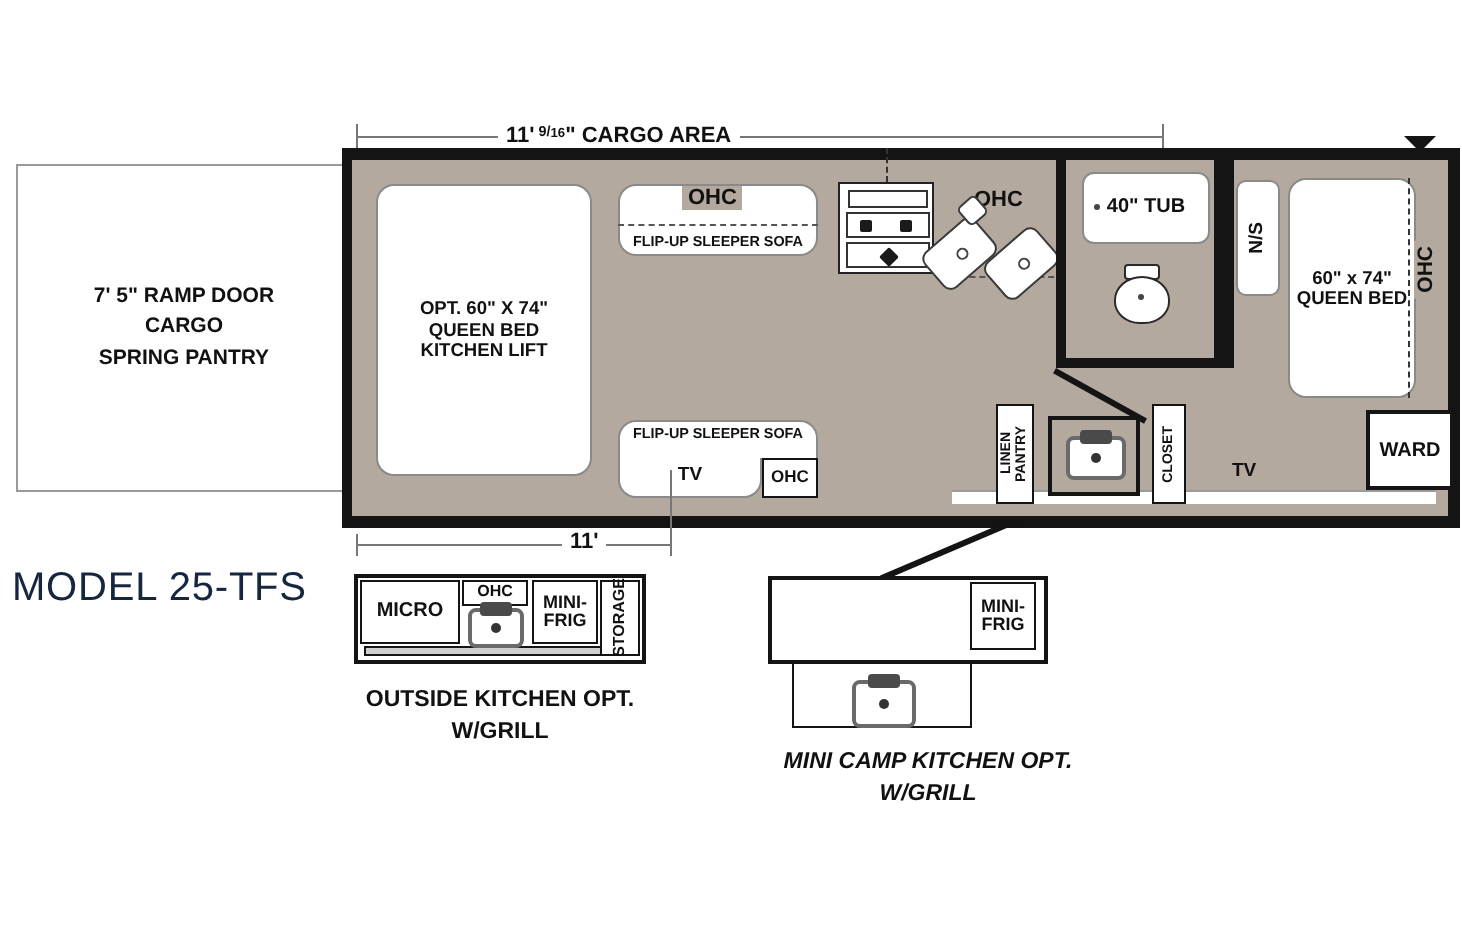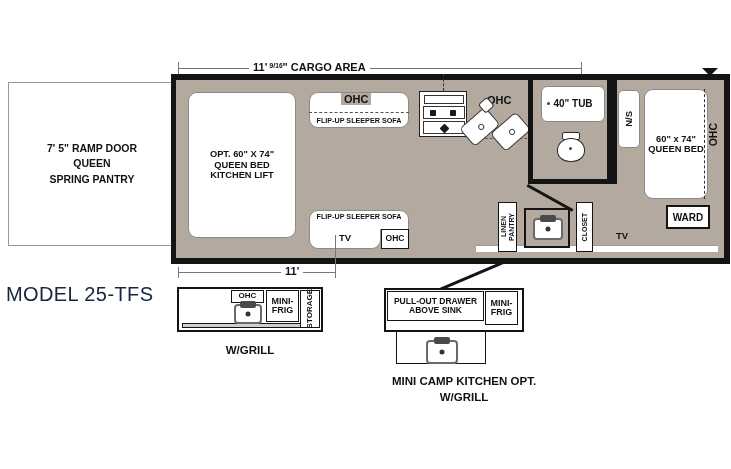--- a/index.html
+++ b/index.html
@@ -125,21 +125,21 @@
   <div class="dimline" style="left:178px;top:68px;width:404px;"></div>
   <div class="dimtick" style="left:178px;top:62px;height:14px;"></div>
   <div class="dimtick" style="left:581px;top:62px;height:14px;"></div>
   <div class="dimtxt" style="left:249px;top:61px;"><span>11'</span><span class="frac"> <span>9</span>/<sub>16</sub></span><span>" CARGO AREA</span></div>
 
   <div class="tri" style="left:702px;top:68px;"></div>
 
   <div id="ramp">
     <div class="t">
       <div>7' 5" RAMP DOOR</div>
-      <div>QUEEN</div>
+      <div>CARGO</div>
       <div>SPRING PANTRY</div>
     </div>
   </div>
 
   <div id="shell">
 
     <div class="accent" style="left:-5px;top:-6px;width:60px;height:6px;"></div>
     <div class="accent" style="left:-5px;top:178px;width:60px;height:6px;"></div>
 
     <div class="rm" style="left:12px;top:12px;width:108px;height:146px;font-size:9.3px;">
@@ -215,21 +215,21 @@
     <div class="rm" style="left:468px;top:9px;width:64px;height:110px;font-size:9.3px;">
       <div>
         <div>60" x 74"</div>
         <div>QUEEN BED</div>
       </div>
     </div>
 
     <div class="dash-v" style="left:528px;top:9px;height:110px;"></div>
     <div class="lbl vert" style="left:531px;top:40px;font-size:10.5px;background:#b3a99f;padding:3px 0;">OHC</div>
 
-    <div class="sq" style="left:490px;top:125px;width:44px;height:24px;font-size:10px;">WARD</div>
+    <div class="sq" style="left:507px;top:125px;width:44px;height:40px;font-size:10px;">WARD</div>
 
     <div class="tv" style="left:440px;top:150px;">TV</div>
 
     <div class="abs" style="left:300px;top:165px;width:242px;height:7px;background:#ffffff;border-top:1.2px solid #9a9a9a;"></div>
 
     <div class="sq" style="left:322px;top:122px;width:19px;height:50px;font-size:7px;border-width:1.8px;">
       <span class="vert"><span>LINEN</span> <span>PANTRY</span></span>
     </div>
 
     <div class="abs" style="left:348px;top:128px;width:46px;height:40px;border:2px solid #141414;background:#b3a99f;">
@@ -250,55 +250,53 @@
 
   <div class="dimtick" style="left:335px;top:235px;height:36px;background:#777;"></div>
 
   <div id="model">MODEL 25-TFS</div>
 
   <div class="optwrap" style="left:177px;top:287px;width:150px;height:90px;">
     <div class="modbox" style="left:0;top:0;width:146px;height:45px;"></div>
 
     <div class="abs" style="left:5px;top:36px;width:136px;height:5px;background:#cfcfcf;border:1px solid #141414;"></div>
 
+    <div class="cell" style="left:3px;top:3px;width:50px;height:32px;font-size:10px;">MICRO</div>
 
     <div class="cell" style="left:54px;top:3px;width:33px;height:13px;font-size:8px;">OHC</div>
 
     <div class="grill" style="left:57px;top:17px;width:28px;height:20px;"></div>
 
     <div class="cell" style="left:89px;top:3px;width:33px;height:32px;font-size:9px;flex-direction:column;">
       <span>MINI-</span>
       <span>FRIG</span>
     </div>
 
     <div class="cell" style="left:123px;top:3px;width:20px;height:38px;font-size:8px;">
       <span class="vert">STORAGE</span>
     </div>
 
     <div class="optcap" style="left:-30px;top:56px;width:206px;">
+      <div>OUTSIDE KITCHEN OPT.</div>
       <div>W/GRILL</div>
     </div>
   </div>
 
   <div class="optwrap" style="left:384px;top:288px;width:160px;height:110px;">
     <div class="modbox" style="left:0;top:0;width:140px;height:44px;"></div>
 
-    <div class="cell" style="left:3px;top:3px;width:97px;height:30px;font-size:8.5px;flex-direction:column;border-width:1.4px;">
-      <span>PULL-OUT DRAWER</span>
-      <span>ABOVE SINK</span>
-    </div>
 
     <div class="cell" style="left:101px;top:3px;width:33px;height:34px;font-size:9px;flex-direction:column;">
       <span>MINI-</span>
       <span>FRIG</span>
     </div>
 
     <div class="abs" style="left:12px;top:44px;width:90px;height:32px;background:#ffffff;border:1.4px solid #141414;border-top:none;"></div>
 
     <div class="grill" style="left:42px;top:52px;width:32px;height:24px;"></div>
 
-    <div class="optcap" style="left:-30px;top:86px;width:220px;">
+    <div class="optcap" style="left:-30px;top:86px;width:220px;font-style:italic;">
       <div>MINI CAMP KITCHEN OPT.</div>
       <div>W/GRILL</div>
     </div>
   </div>
 
 </div>
 
 </body></html>

